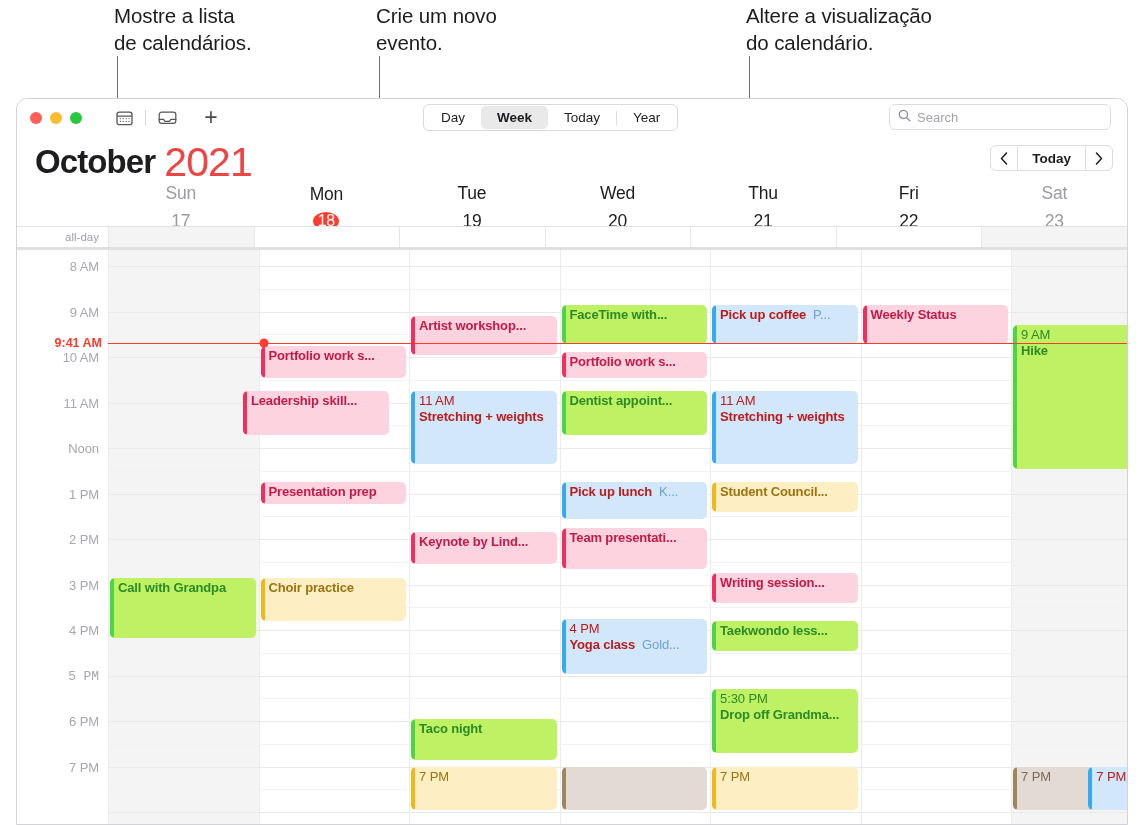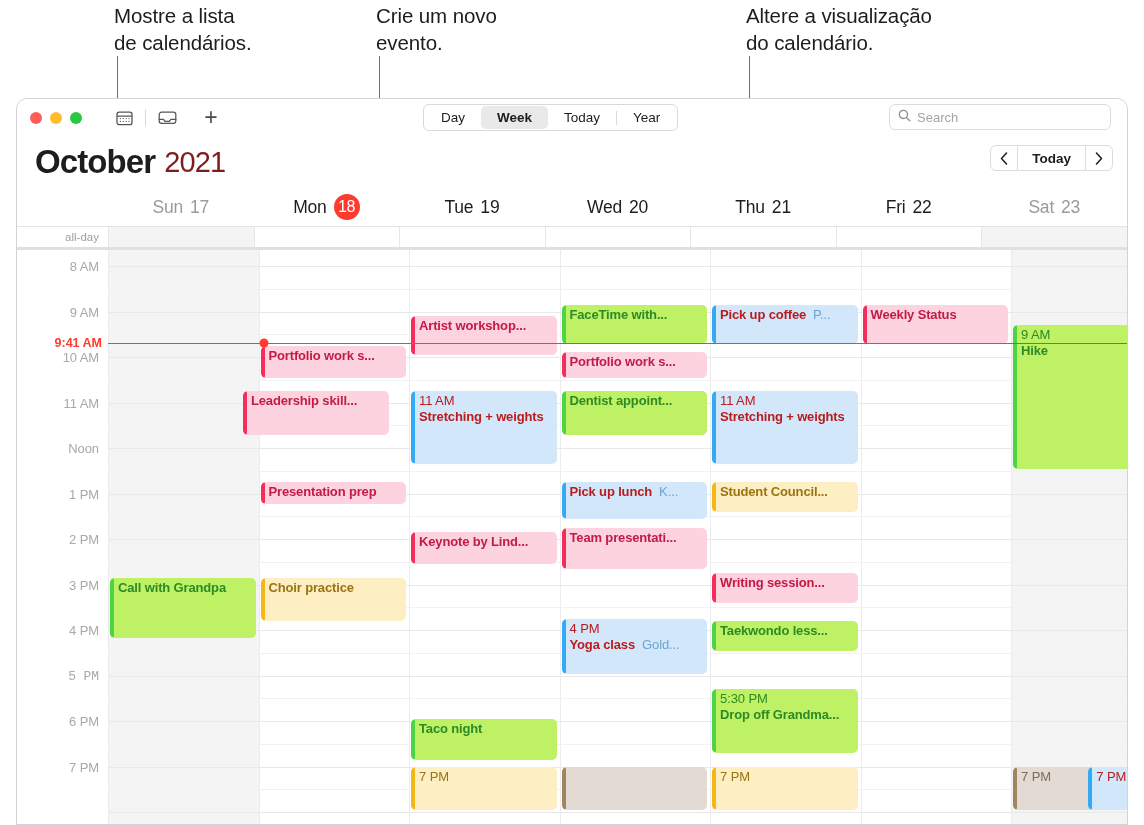--- a/index.html
+++ b/index.html
@@ -118,23 +118,23 @@
     display: flex; align-items: center;
     padding-left: 18px;
   }
   .month-title {
     font-size: 33px;
     font-weight: 700;
     color: #1d1d1f;
     letter-spacing: -0.9px;
   }
   .year-title {
-    font-size: 29px;
+    font-size: 41px;
     font-weight: 400;
-    color: #7f1d1d;
+    color: #ef4444;
     letter-spacing: -0.9px;
     margin-left: 9px;
   }
   .nav {
     position: absolute;
     right: 14px; top: 9px;
     display: flex; align-items: center;
     height: 26px;
   }
   .nav-btn {
@@ -156,20 +156,21 @@
     display: flex;
   }
   .dh-gutter { width: 91px; flex-shrink: 0; }
   .dh-cell {
     width: 150.5px;
     display: flex; align-items: center; justify-content: center;
     gap: 7px;
     font-size: 17.5px;
     color: #1d1d1f;
     letter-spacing: -0.2px;
+    flex-direction: column;
   }
   .dh-cell.weekend { color: #9a9a9f; }
   .dh-today-num {
     background: #ff3b30;
     color: #fff;
     width: 26px; height: 26px;
     border-radius: 50%;
     display: flex; align-items: center; justify-content: center;
     font-size: 16px;
     font-weight: 500;

